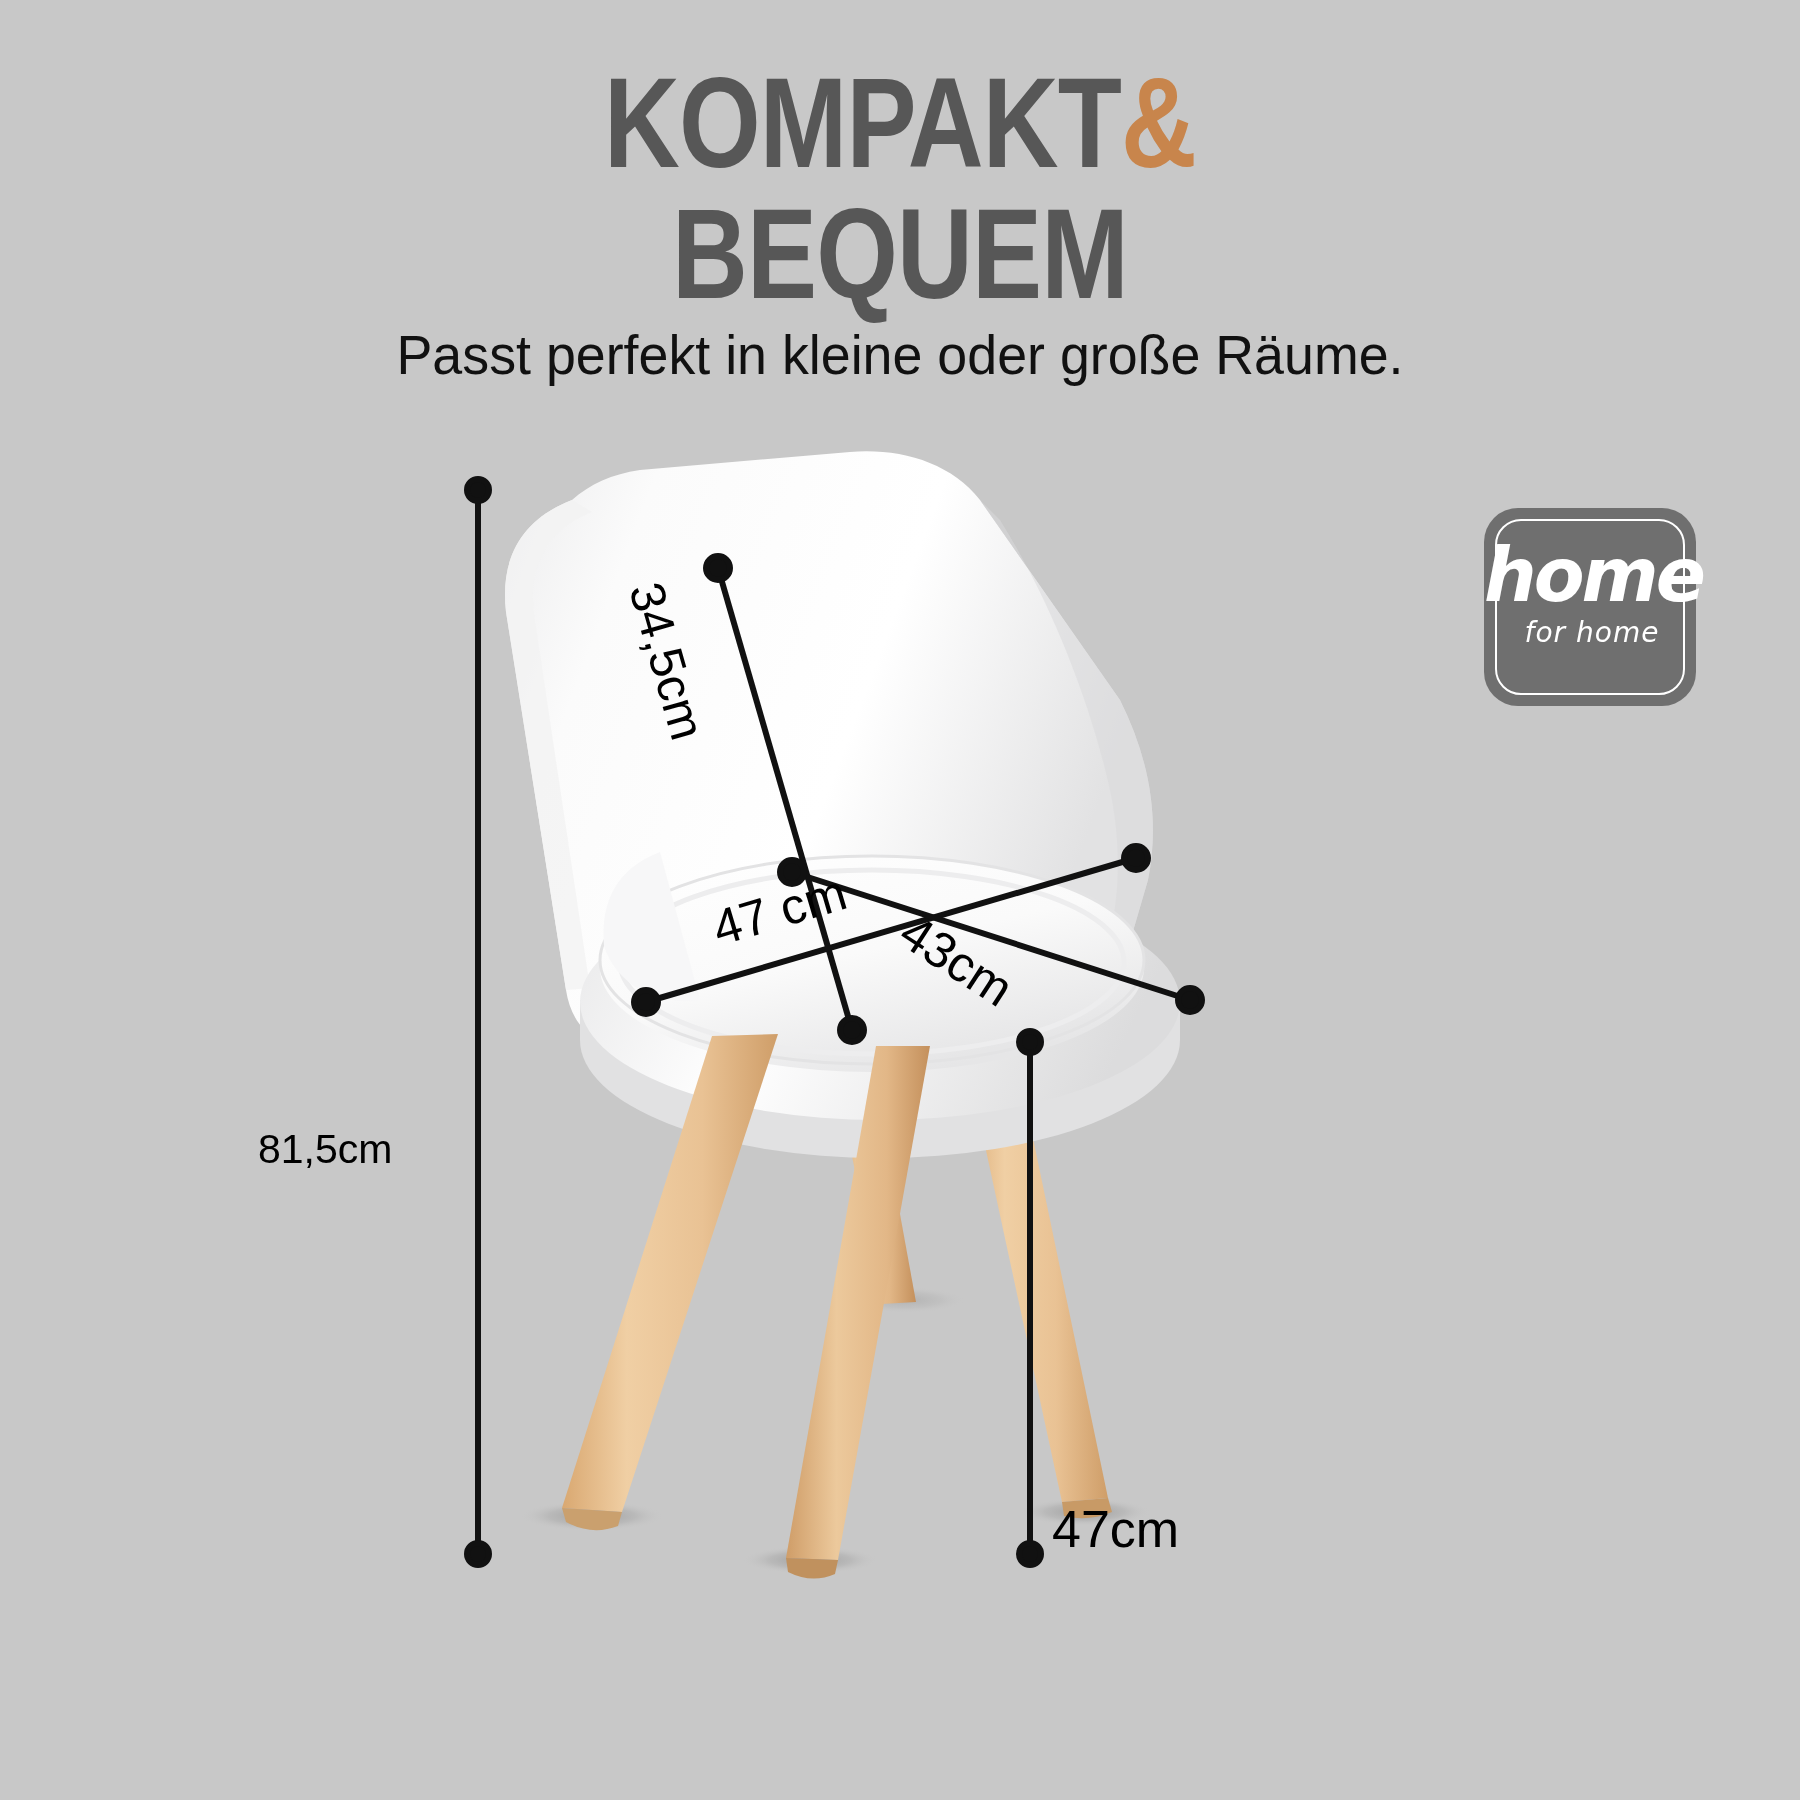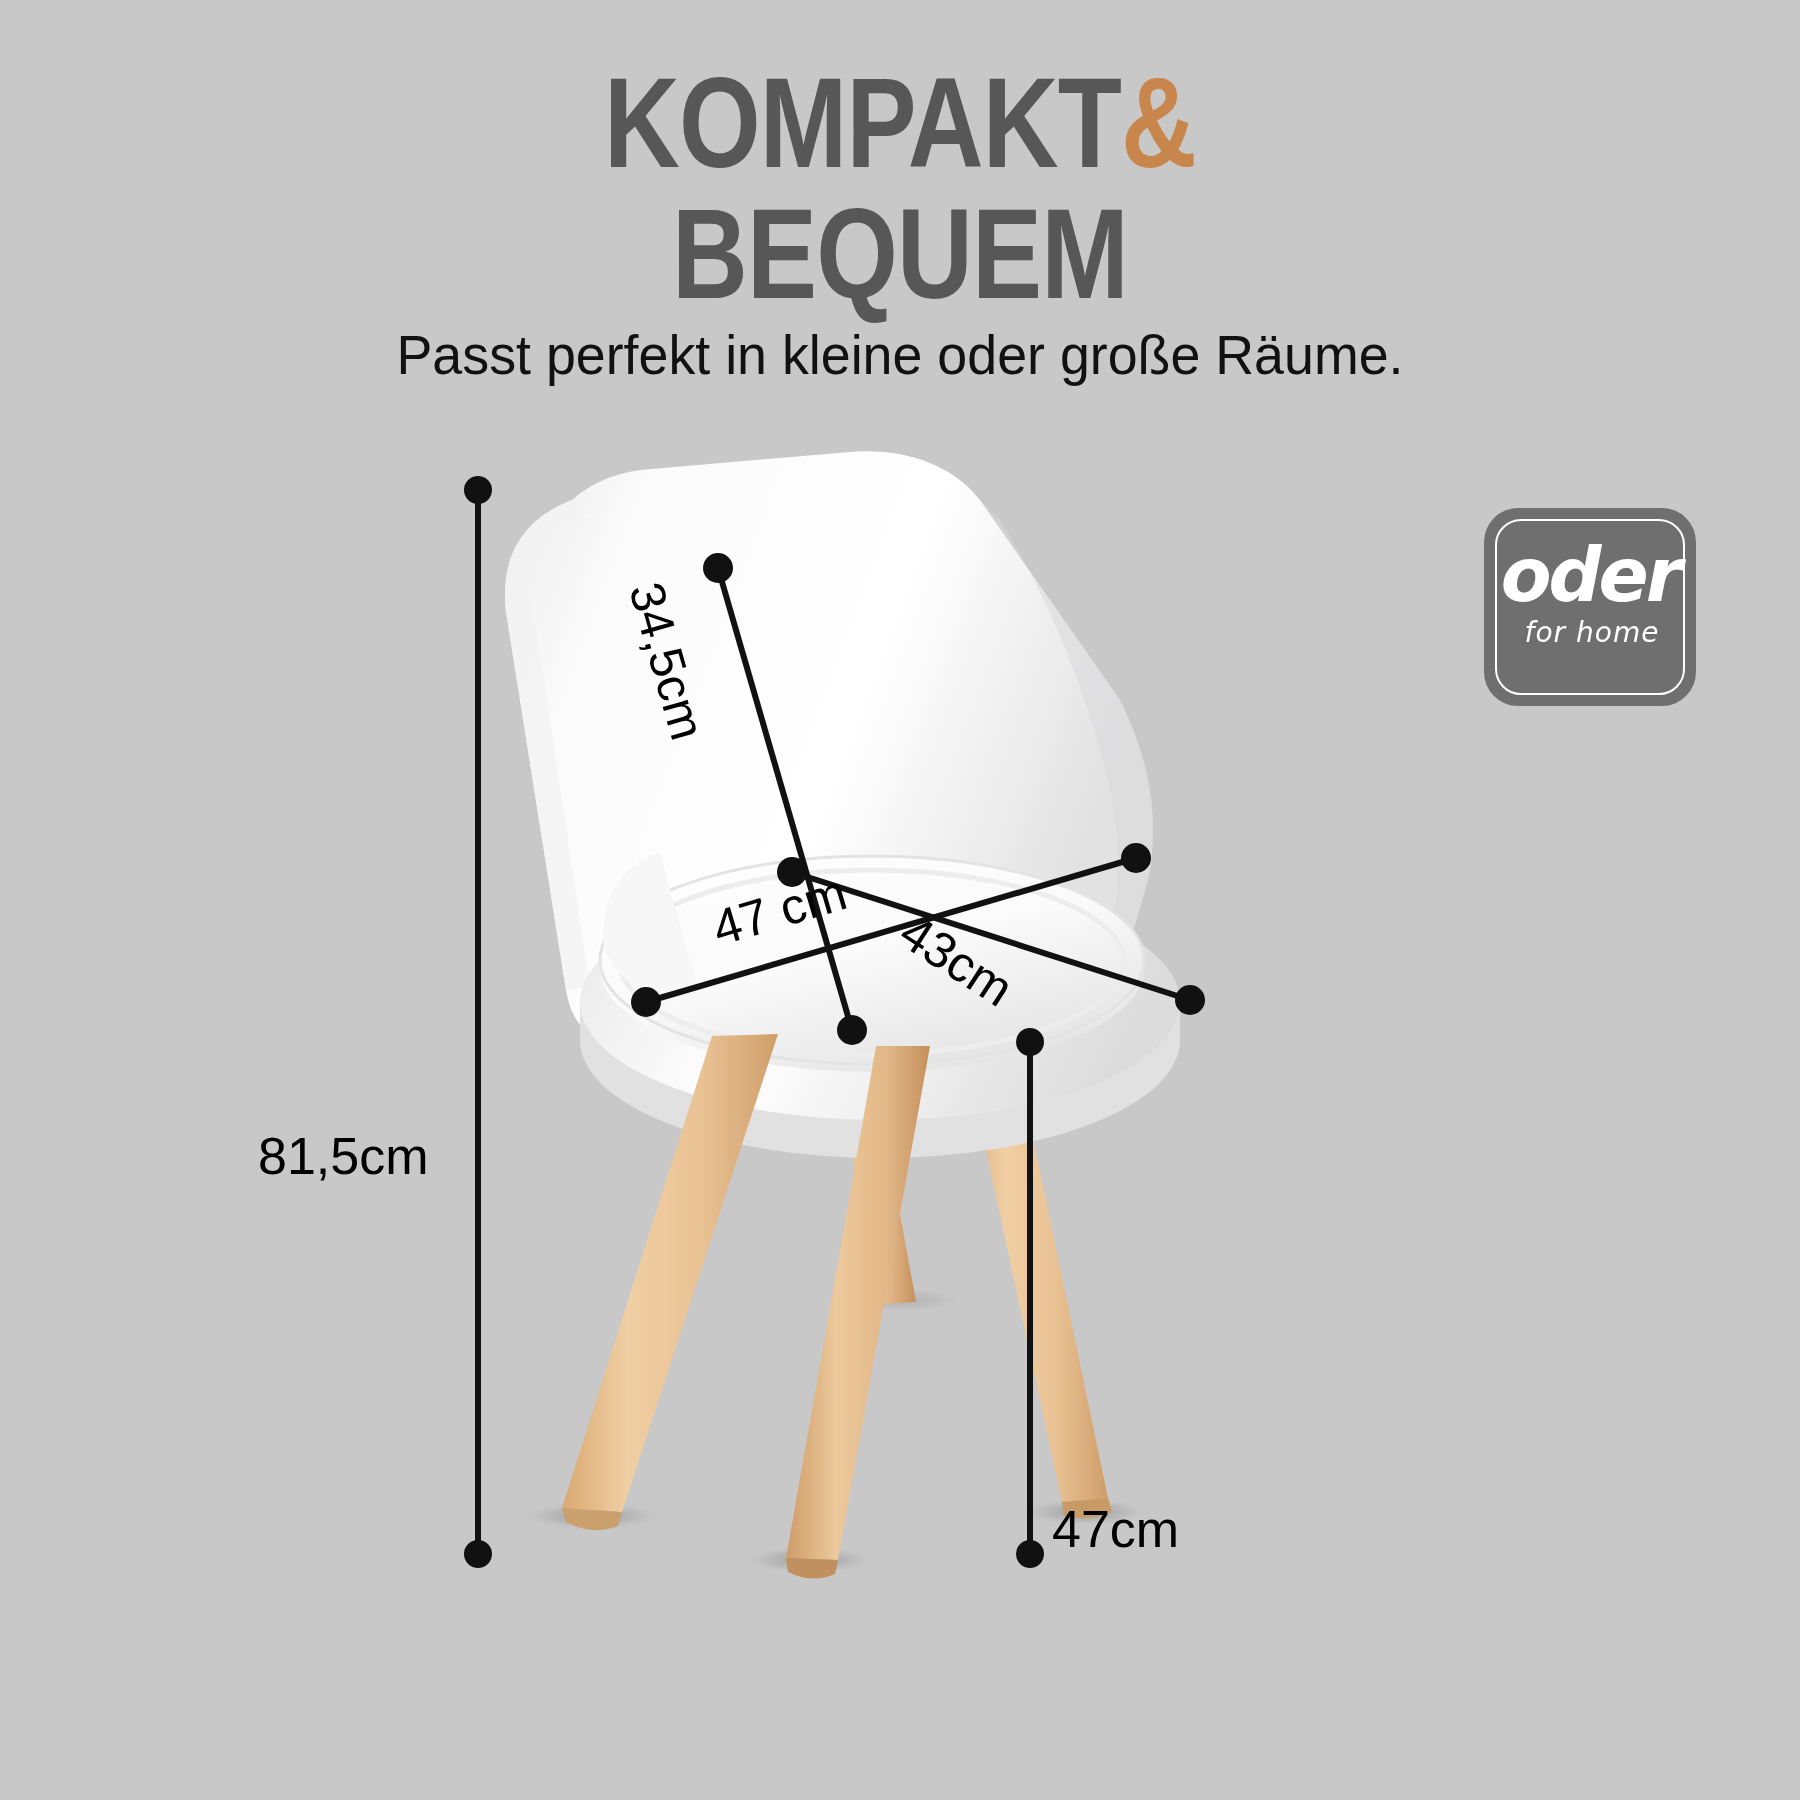--- a/index.html
+++ b/index.html
@@ -83,21 +83,21 @@
   
   .dims{position:absolute;left:0;top:0;width:1800px;height:1800px;}
 
   .dimlabel{
     position:absolute;
     color:#000;
     font-size:50px;
     white-space:nowrap;
     font-family:"Liberation Sans", sans-serif;
   }
-  #lbl-height{left:258px;top:1126px;font-size:52px;}
+  #lbl-height{left:258px;top:1126px;font-size:41px;}
   #lbl-seatheight{left:1052px;top:1499px;font-size:52px;}
   #lbl-back{
     left:672px;top:576px;
     font-size:49px;
     transform:rotate(74deg);
     transform-origin:0 0;
   }
   #lbl-depth{
     left:706px;top:902px;
     font-size:50px;
@@ -118,21 +118,21 @@
 
   <div class="headline">
     <span>KOMPAKT</span><span class="amp">&amp;</span>
     <span class="l2">BEQUEM</span>
   </div>
 
   <div class="subtitle">Passt perfekt in kleine oder große Räume.</div>
 
   <div class="logo">
     <div class="inner"></div>
-    <div class="best">oder</div>
+    <div class="best">home</div>
     <div class="forhome">for home</div>
   </div>
 
   <svg class="chair" viewBox="0 0 1800 1800">
     <defs>
       <linearGradient id="shellG" x1="0" y1="0" x2="1" y2="0.35">
         <stop offset="0%" stop-color="#ececed"></stop>
         <stop offset="22%" stop-color="#fbfbfb"></stop>
         <stop offset="62%" stop-color="#ffffff"></stop>
         <stop offset="100%" stop-color="#e2e2e3"></stop>

